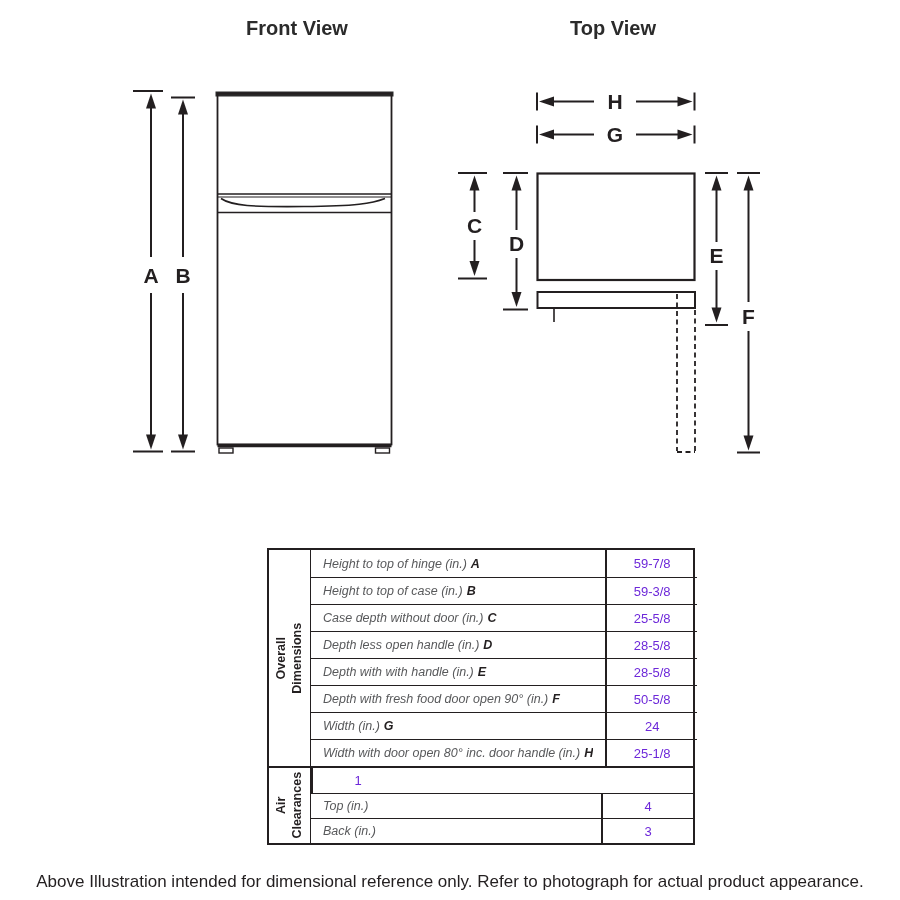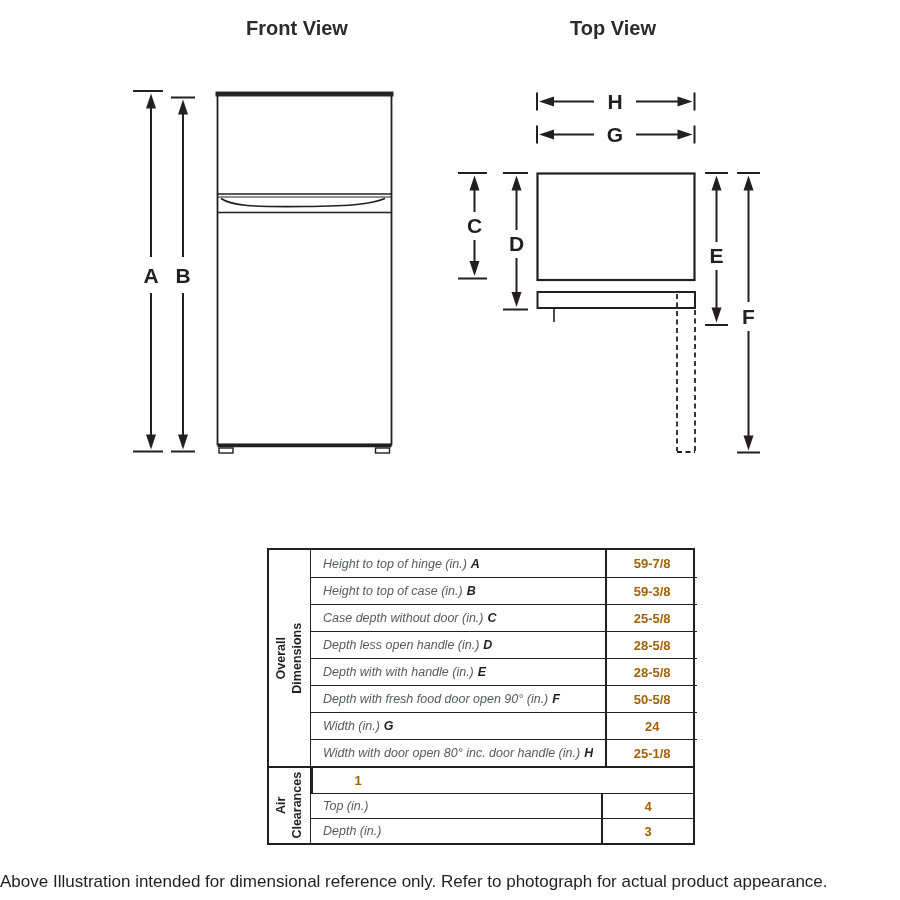--- a/index.html
+++ b/index.html
@@ -42,25 +42,25 @@
   .sec-air .row { height:25px; }
   .row + .row { border-top:1.5px solid #231f20;gap:12px; }
   .cell.label {
     flex:1; display:flex; align-items:center; padding-left:12px;
     font-size:12.5px; color:#58595b; white-space:nowrap; overflow:hidden;font-style:italic;
   }
   .cell.label b { color:#231f20; margin-left:4px; font-size:12.5px; }
   .cell.value {
     width:92px; border-left:2.5px solid #231f20; box-sizing:border-box;
     display:flex; align-items:center; justify-content:center;
-    font-weight:bold; font-size:13px; color:#a16207;
+    font-weight:normal; font-size:13px; color:#6d28d9;
   }
 
   .caption {
-    position:absolute; left:0; top:872px; width:900px; text-align:left;
+    position:absolute; left:0; top:872px; width:900px; text-align:center;
     font-size:17px; color:#231f20; white-space:nowrap;
   }
 </style>
 </head>
 <body>
 
 <svg id="diagram-svg" width="900" height="520" viewBox="0 0 900 520" xmlns="http://www.w3.org/2000/svg">
 
   <g>
 
@@ -241,20 +241,20 @@
     </div>
     <div class="rows">
       <div class="row">
         <div class="cell value">1</div>
       </div>
       <div class="row">
         <div class="cell label">Top (in.)</div>
         <div class="cell value">4</div>
       </div>
       <div class="row">
-        <div class="cell label">Depth (in.)</div>
+        <div class="cell label">Back (in.)</div>
         <div class="cell value">3</div>
       </div>
     </div>
   </div>
 </div>
 
 <div class="caption">Above Illustration intended for dimensional reference only. Refer to photograph for actual product appearance.</div>
 
 </body></html>

